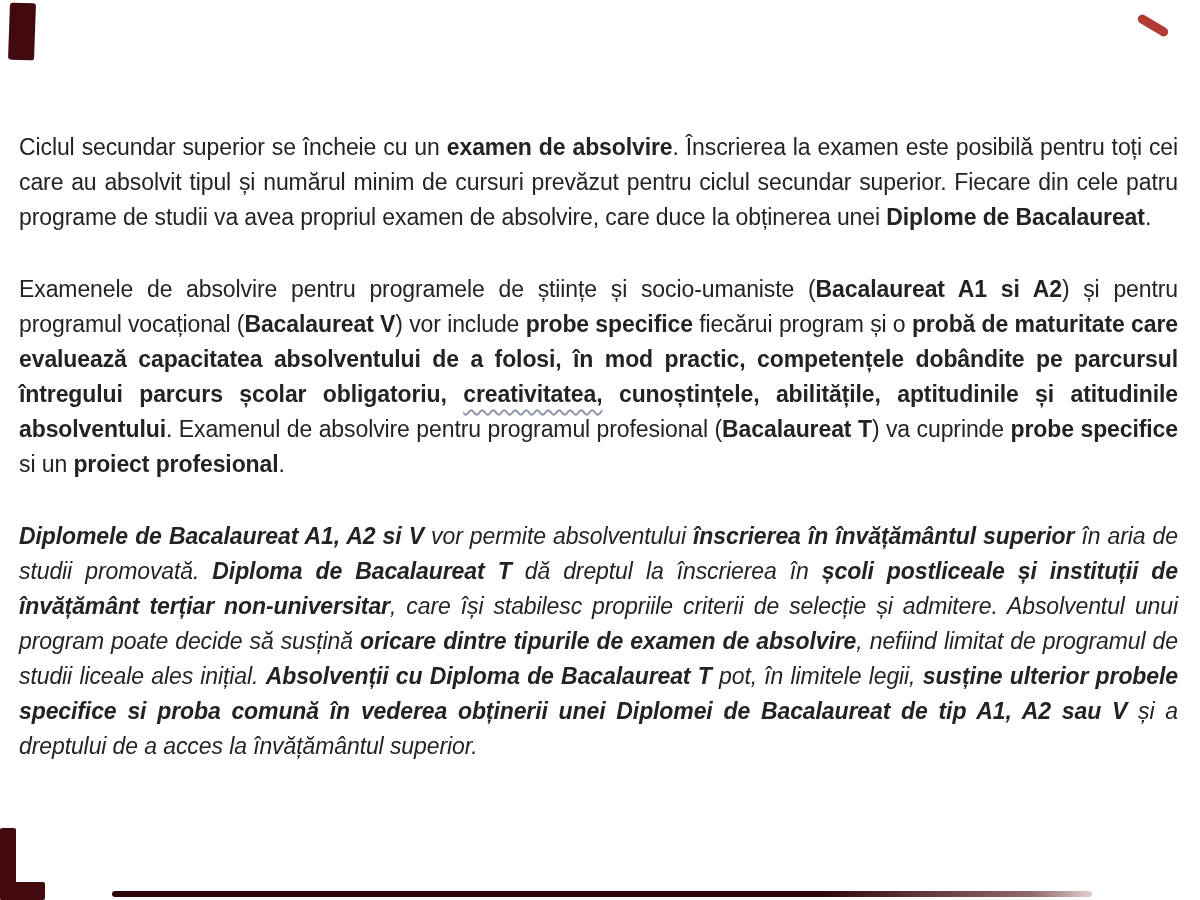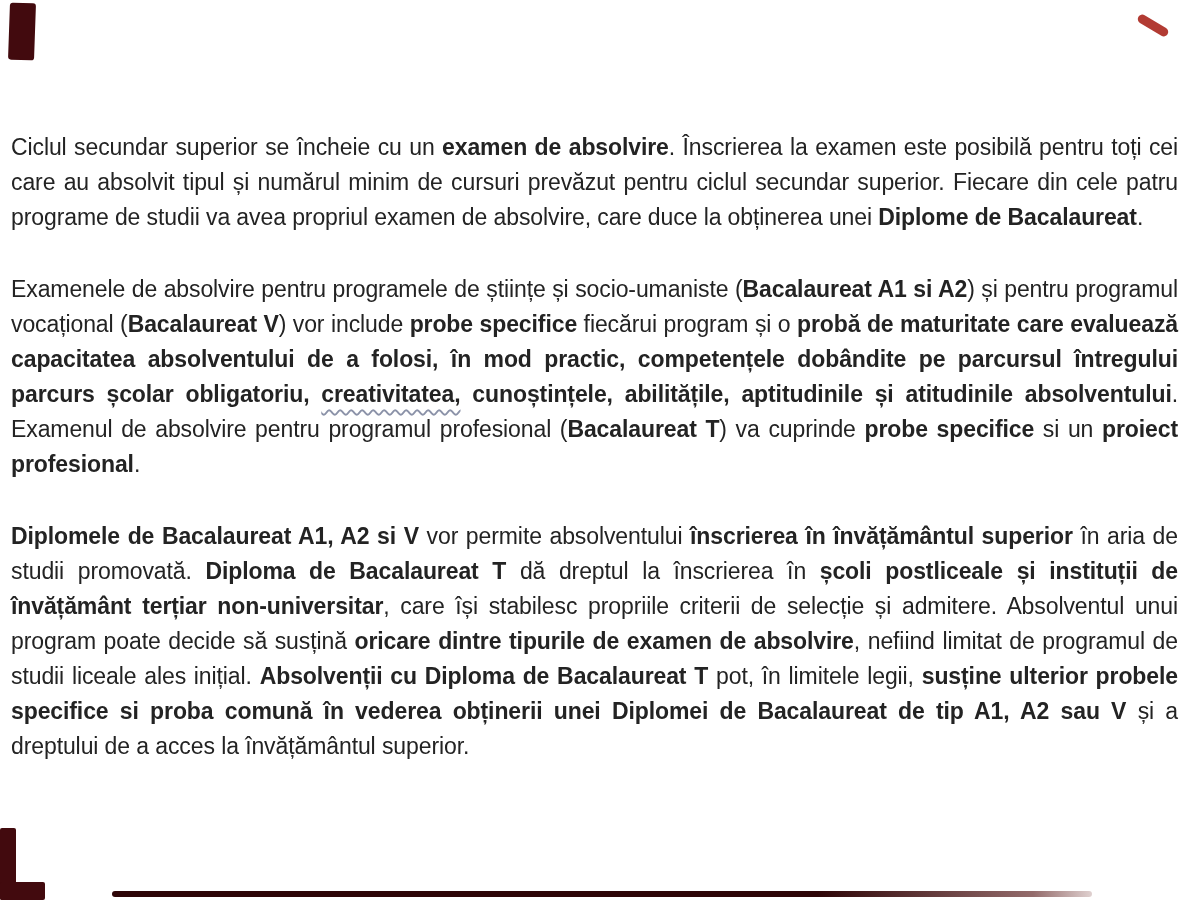--- a/index.html
+++ b/index.html
@@ -19,24 +19,24 @@
     left: 9px;
     top: 130px;
     width: 1169px;
     color: var(--text-color, #232323);
     font-size: 23px;
     line-height: 35px;
     text-align: justify;
     letter-spacing: -0.1px;
   }
   .doc p {
-    margin: 0 0 37px 2px;
+    margin: 0 0 37px 10px;
     padding: 0;
   }
-  .doc p:last-child { margin-bottom: 0; }
+  .doc p:last-child { margin-bottom: 0; font-style: italic; }
   .b { font-weight: bold; }
   .wavy {
     text-decoration-line: underline;
     text-decoration-style: wavy;
     text-decoration-color: var(--wavy-underline, #8b92a8);
     text-decoration-thickness: 2px;
     text-underline-offset: 7px;
   }
   
   .artifact { position: absolute; pointer-events: none; }

